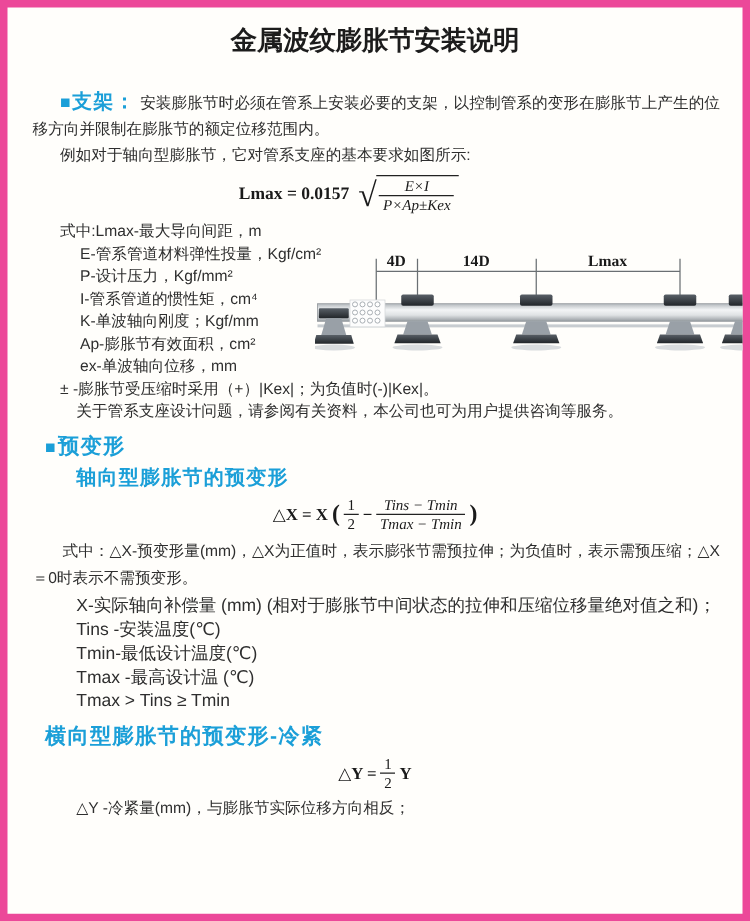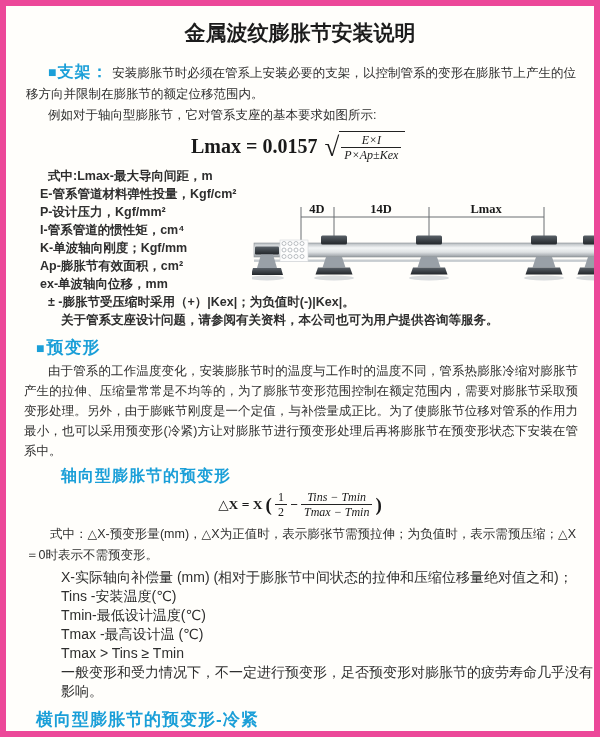--- a/index.html
+++ b/index.html
@@ -5,40 +5,40 @@
   html,body{margin:0;padding:0;background:#ffffff;}
   .page{
     position:relative;width:600px;height:737px;overflow:hidden;
     background:#fffefb;border:6px solid #ec4899;box-sizing:border-box;
     font-family:"Liberation Sans","DejaVu Sans",sans-serif;
     color:#2e2e2e;font-size:12.5px;
   }
   .title{margin:12px 0 0;text-align:center;font-size:21px;font-weight:bold;color:#1c1c1c;line-height:30px;}
   .sec-marker{font-size:14px;color:#1b9fd8;margin-right:1px;}
   .inline-h{font-size:16px;font-weight:bold;color:#1b9fd8;letter-spacing:1px;}
-  .p-support{margin:13px 18px 0 20px;line-height:21px;text-indent:22px;text-align:justify;}
+  .p-support{margin:23px 18px 0 20px;line-height:21px;text-indent:22px;text-align:justify;}
   .p-example{margin:0 18px 0 20px;line-height:21px;text-indent:22px;}
 
   .formula{font-family:"Liberation Serif","DejaVu Serif",serif;color:#1a1a1a;}
   .formula1{margin:5px 0 3px 185px;white-space:nowrap;}
-  .f-lhs{font-weight:bold;font-size:20px;vertical-align:middle;}
+  .f-lhs{font-weight:bold;font-size:14px;vertical-align:middle;}
   .sqrt{display:inline-block;white-space:nowrap;margin-left:4px;}
   .rad{display:inline-block;font-size:27px;vertical-align:middle;line-height:30px;}
   .sqrt-body{display:inline-block;border-top:1.4px solid #222;vertical-align:middle;padding:1px 4px 0 2px;}
   .frac{display:inline-block;vertical-align:middle;text-align:center;line-height:1.2;font-size:12px;}
   .fnum{display:block;padding:0 3px;}
   .fden{display:block;border-top:1px solid #222;padding:0 3px;}
   .it{font-style:italic;}
   .bigparen{font-size:19px;font-weight:bold;vertical-align:middle;}
   .f-bold{font-weight:bold;font-size:13.5px;vertical-align:middle;text-align:center;}
 
-  .defs{list-style:none;margin:4px 0 0;padding:0;line-height:18px;font-weight:bold;}
+  .defs{list-style:none;margin:4px 0 0;padding:0;line-height:18px;}
   .defs li{white-space:nowrap;}
   .d-first{margin-left:42px;}
-  .d-item{margin-left:34px;}
+  .d-item{margin-left:58px;}
   .d-pm{margin-left:42px;}
   .d-note{margin-left:55px;}
 
   .diagram{position:absolute;left:246px;top:194px;}
 
   .h-block{margin:8px 0 0 30px;font-size:17px;font-weight:bold;line-height:22px;color:#1b9fd8;letter-spacing:1px;}
   .p-body{margin:2px 16px 0 18px;line-height:20px;text-indent:24px;text-align:justify;}
   .h-sub{margin:4px 0 0 55px;font-size:16px;font-weight:bold;line-height:21px;color:#1b9fd8;letter-spacing:1px;}
   .formula-center{margin:4px 0;text-align:center;}
   .p-note{margin:0 18px 0 20px;line-height:21px;text-indent:24px;text-align:justify;}
@@ -154,42 +154,40 @@
       <ellipse cx="0" cy="78" rx="20" ry="2.4" fill="#d9dcde"></ellipse>
       <rect x="-13" y="35.5" width="26" height="9" rx="1.5" fill="url(#baseGrad)"></rect>
       <polygon points="-8,57 8,57 11.5,67.5 -11.5,67.5" fill="#99a0a7"></polygon>
       <polygon points="-16,67.5 16,67.5 18.5,74.5 -18.5,74.5" fill="url(#baseGrad)"></polygon>
     </g>
   </svg>
 
   <div class="h-block">
     <span class="sec-marker">■</span><span>预变形</span>
   </div>
-  <p class="p-body">由于管系的工作温度变化，安装膨胀节时的温度与工作时的温度不同，管系热膨胀冷缩对膨胀节产生的拉伸、压缩量常常是不均等的，为了膨胀节变形范围控制在额定范围内，需要对膨胀节采取预变形处理。另外，由于膨账节刚度是一个定值，与补偿量成正比。为了使膨胀节位移对管系的作用力最小，也可以采用预变形(冷紧)方让对膨胀节进行预变形处理后再将膨胀节在预变形状态下安装在管系中。</p>
 
   <div class="h-sub">轴向型膨胀节的预变形</div>
 
   <div class="formula formula-center">
     <span class="f-bold">△X = X</span>
     <span class="bigparen">(</span>
     <span class="frac"><span class="fnum">1</span><span class="fden">2</span></span>
     <span class="f-bold">−</span>
     <span class="frac it"><span class="fnum">Tins − Tmin</span><span class="fden">Tmax − Tmin</span></span>
     <span class="bigparen">)</span>
   </div>
 
   <p class="p-note">式中：△X-预变形量(mm)，△X为正值时，表示膨张节需预拉伸；为负值时，表示需预压缩；△X＝0时表示不需预变形。</p>
 
   <ul class="sub-lines">
     <li>X-实际轴向补偿量 (mm) (相对于膨胀节中间状态的拉伸和压缩位移量绝对值之和)；</li>
     <li>Tins -安装温度(℃)</li>
     <li>Tmin-最低设计温度(℃)</li>
     <li>Tmax -最高设计温 (℃)</li>
     <li>Tmax &gt; Tins ≥ Tmin</li>
-    <li>一般变形和受力情况下，不一定进行预变形，足否预变形对膨胀节的疲劳寿命几乎没有影响。</li>
   </ul>
 
   <div class="h-block" style="margin-left:30px">横向型膨胀节的预变形-冷紧</div>
 
   <div class="formula formula-center">
     <span class="f-bold">△Y =</span>
     <span class="frac"><span class="fnum">1</span><span class="fden">2</span></span>
     <span class="f-bold">Y</span>
   </div>
 

